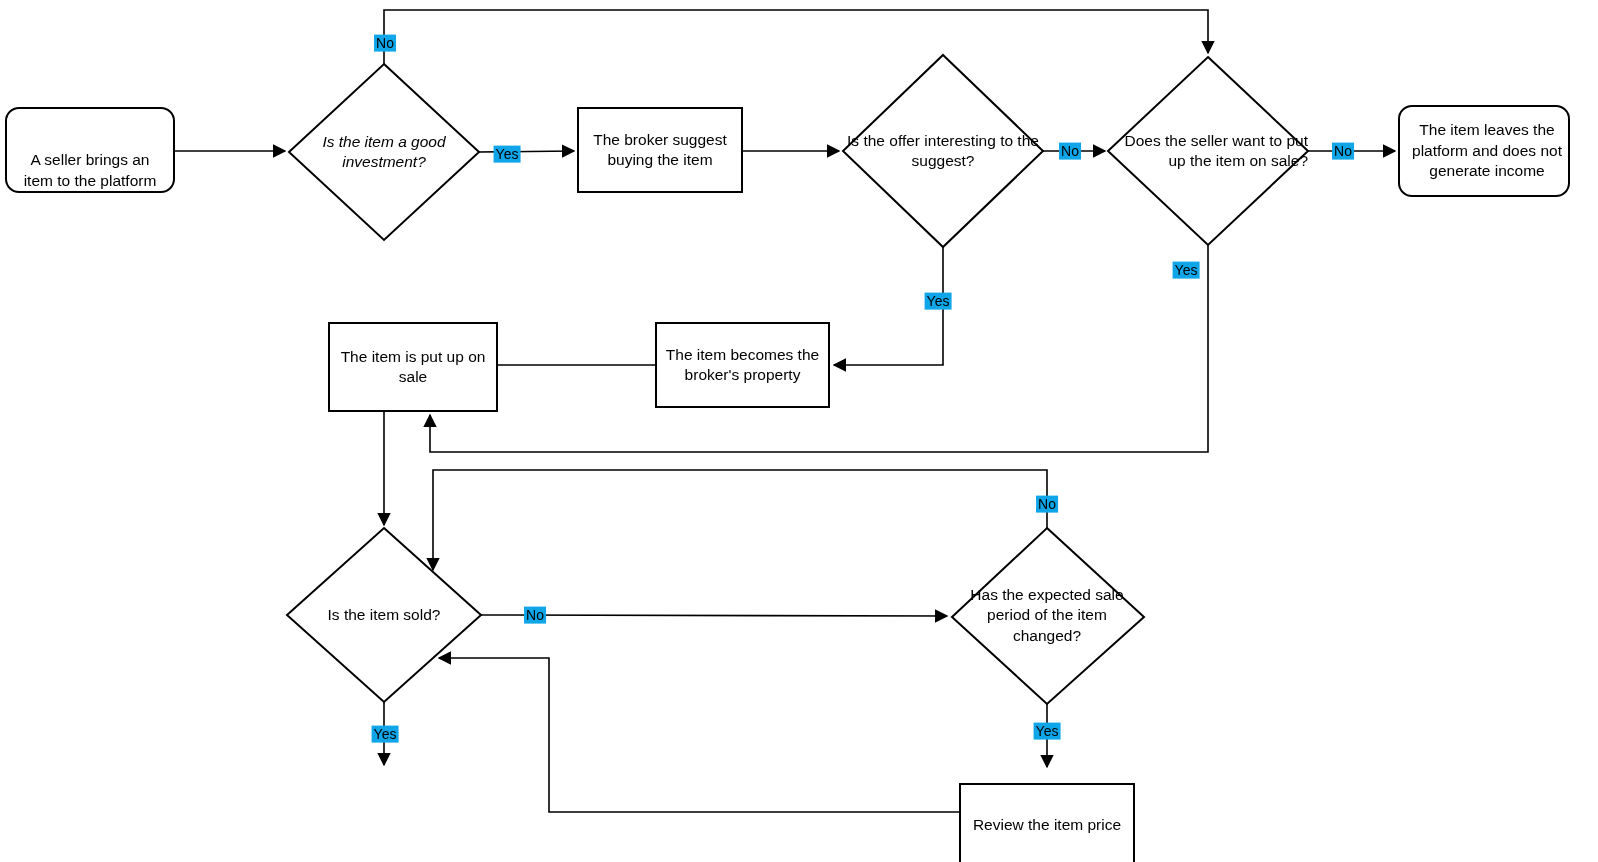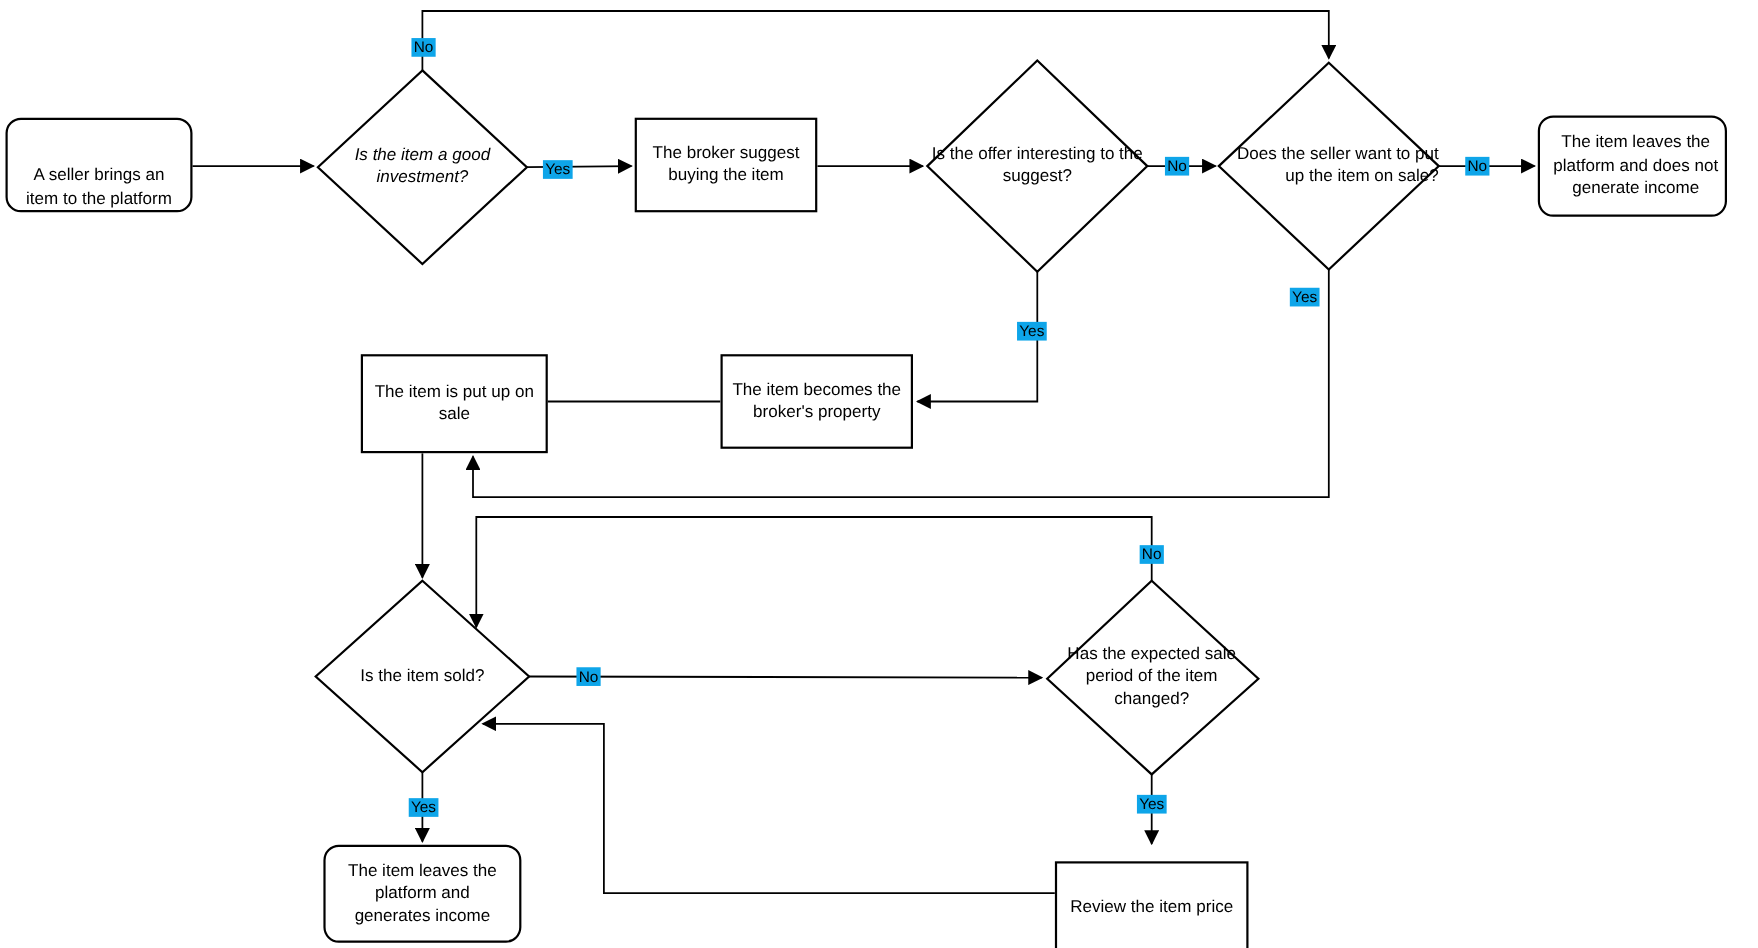--- a/index.html
+++ b/index.html
@@ -125,23 +125,20 @@
   </div>
 
   <div class="node" style="left:297px; top:322px; width:170px; height:90px;margin-left:31px;">
     <span class="label-inner" style="width:158px;">The item is put up on sale</span>
   </div>
 
   <div class="node" style="left:655px; top:322px; width:175px; height:86px;">
     <span class="label-inner" style="width:158px;">The item becomes the broker's property</span>
   </div>
 
-  <div class="node terminator" style="left:294px; top:768px; width:180px; height:89px;">
-    <span class="label-inner" style="width:150px;">The item leaves the platform and generates income</span>
-  </div>
 
   <div class="node" style="left:959px; top:770px; width:176px; height:85px;margin-top:13px;">
     <span class="label-inner" style="width:170px;">Review the item price</span>
   </div>
 
   <div class="diamond-label" style="left:384px; top:152px; width:170px;font-style:italic;">Is the item a good investment?</div>
   <div class="diamond-label" style="left:943px; top:151px; width:200px;">Is the offer interesting to the suggest?</div>
   <div class="diamond-label" style="left:1208px; top:151px; width:200px;text-align:right;">Does the seller want to put up the item on sale?</div>
   <div class="diamond-label" style="left:384px; top:615px; width:160px;">Is the item sold?</div>
   <div class="diamond-label" style="left:1047px; top:616px; width:180px;">Has the expected sale period of the item changed?</div>

